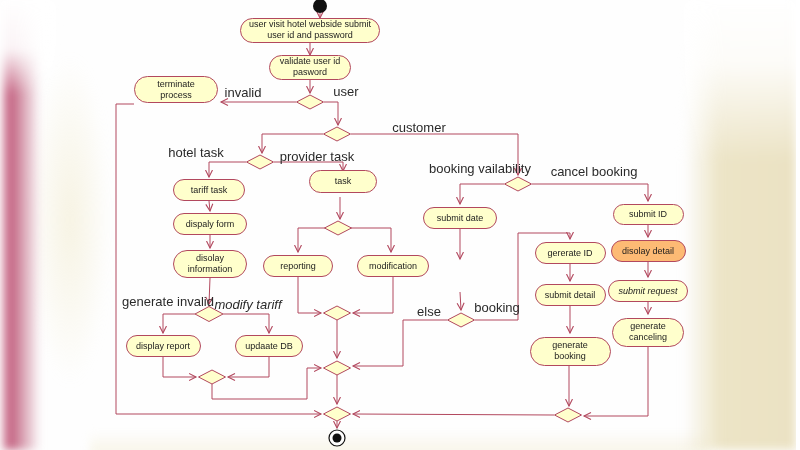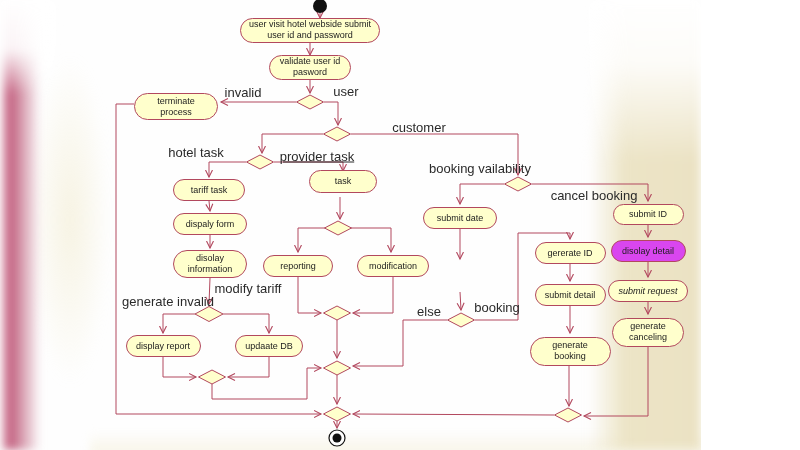--- a/index.html
+++ b/index.html
@@ -1,18 +1,18 @@
 <!DOCTYPE html>
 <html><head>
 <meta charset="utf-8">
 <style>
   * { margin:0; padding:0; box-sizing:border-box; }
   html,body { width:800px; height:450px; overflow:hidden; background:#ffffff;
               font-family:"Liberation Sans", sans-serif; }
-  .frame { position:relative; width:701px; height:450px; background:#fefefe; overflow:hidden; }
+  .frame { position:relative; width:796px; height:450px; background:#fefefe; overflow:hidden; }
 
   
   .band-left { position:absolute; left:0; top:0; width:56px; height:450px; z-index:1;
     background:
       linear-gradient(to bottom, #ffffff 0%, rgba(255,255,255,0.92) 11%, rgba(255,255,255,0) 21%),
       linear-gradient(to right, #ffffff 0%, #c2587a 15%, #d08ba0 33%, rgba(255,255,255,0) 72%);
     filter: blur(4px); }
   .band-right { position:absolute; right:0; top:0; width:112px; height:450px; z-index:1;
     background:
       linear-gradient(to bottom, #ffffff 0%, rgba(255,255,255,0.88) 14%, rgba(255,255,255,0) 36%),
@@ -102,46 +102,46 @@
         <polygon points="323.5,414 337,407 350.5,414 337,421" fill="#ffffcc" stroke="#b2485e" stroke-width="1"></polygon>
         <polygon points="554.5,415 568,408 581.5,415 568,422" fill="#ffffcc" stroke="#b2485e" stroke-width="1"></polygon>
         <circle cx="320" cy="6" r="7" fill="#111111"></circle>
         <circle cx="337" cy="438" r="8" fill="#ffffff" stroke="#111111" stroke-width="1.2"></circle>
         <circle cx="337" cy="438" r="4.5" fill="#111111"></circle>
       </svg>
       <div class="activity" style="left: 240px; top: 17.5px; width: 140px; height: 25px; border-radius: 12.5px; background: rgb(255, 255, 204); border-color: rgb(178, 72, 94); color: rgb(28, 28, 28);">user visit hotel webside submit
 user id and password</div>
       <div class="activity" style="left: 269px; top: 54.5px; width: 82px; height: 25px; border-radius: 12.5px; background: rgb(255, 255, 204); border-color: rgb(178, 72, 94); color: rgb(28, 28, 28);">validate user id
 pasword</div>
-      <div class="activity" style="left: 134px; top: 93px; width: 84px; height: 27px; border-radius: 13.5px; background: rgb(255, 255, 204); border-color: rgb(178, 72, 94); color: rgb(28, 28, 28);">terminate
+      <div class="activity" style="left: 134px; top: 76px; width: 84px; height: 27px; border-radius: 13.5px; background: rgb(255, 255, 204); border-color: rgb(178, 72, 94); color: rgb(28, 28, 28);">terminate
 process</div>
       <div class="activity" style="left: 173px; top: 179px; width: 72px; height: 22px; border-radius: 11px; background: rgb(255, 255, 204); border-color: rgb(178, 72, 94); color: rgb(28, 28, 28);">tariff task</div>
       <div class="activity" style="left: 309px; top: 170px; width: 68px; height: 23px; border-radius: 11.5px; background: rgb(255, 255, 204); border-color: rgb(178, 72, 94); color: rgb(28, 28, 28);">task</div>
       <div class="activity" style="left: 173px; top: 213px; width: 74px; height: 22px; border-radius: 11px; background: rgb(255, 255, 204); border-color: rgb(178, 72, 94); color: rgb(28, 28, 28);">dispaly form</div>
       <div class="activity" style="left: 173px; top: 250px; width: 74px; height: 28px; border-radius: 14px; background: rgb(255, 255, 204); border-color: rgb(178, 72, 94); color: rgb(28, 28, 28);">disolay
 information</div>
       <div class="activity" style="left: 263px; top: 255px; width: 70px; height: 22px; border-radius: 11px; background: rgb(255, 255, 204); border-color: rgb(178, 72, 94); color: rgb(28, 28, 28);">reporting</div>
       <div class="activity" style="left: 357px; top: 255px; width: 72px; height: 22px; border-radius: 11px; background: rgb(255, 255, 204); border-color: rgb(178, 72, 94); color: rgb(28, 28, 28);">modification</div>
       <div class="activity" style="left: 423px; top: 207px; width: 74px; height: 22px; border-radius: 11px; background: rgb(255, 255, 204); border-color: rgb(178, 72, 94); color: rgb(28, 28, 28);">submit date</div>
       <div class="activity" style="left: 125.5px; top: 335px; width: 75px; height: 22px; border-radius: 11px; background: rgb(255, 255, 204); border-color: rgb(178, 72, 94); color: rgb(28, 28, 28);">display report</div>
       <div class="activity" style="left: 235px; top: 335px; width: 68px; height: 22px; border-radius: 11px; background: rgb(255, 255, 204); border-color: rgb(178, 72, 94); color: rgb(28, 28, 28);">updaate DB</div>
       <div class="activity" style="left: 534.5px; top: 242px; width: 71px; height: 22px; border-radius: 11px; background: rgb(255, 255, 204); border-color: rgb(178, 72, 94); color: rgb(28, 28, 28);">gererate ID</div>
       <div class="activity" style="left: 534.5px; top: 284px; width: 71px; height: 22px; border-radius: 11px; background: rgb(255, 255, 204); border-color: rgb(178, 72, 94); color: rgb(28, 28, 28);">submit detail</div>
       <div class="activity" style="left: 529.5px; top: 336.5px; width: 81px; height: 29px; border-radius: 14.5px; background: rgb(255, 255, 204); border-color: rgb(178, 72, 94); color: rgb(28, 28, 28);">generate
 booking</div>
       <div class="activity" style="left: 612.5px; top: 203.5px; width: 71px; height: 21px; border-radius: 10.5px; background: rgb(255, 255, 204); border-color: rgb(178, 72, 94); color: rgb(28, 28, 28);">submit ID</div>
-      <div class="activity" style="left: 610.5px; top: 240px; width: 75px; height: 22px; border-radius: 11px; background: #d946ef; border-color: rgb(178, 72, 94); color: rgb(28, 28, 28);">disolay detail</div>
+      <div class="activity" style="left: 610.5px; top: 240px; width: 75px; height: 22px; border-radius: 11px; background: #fdba74; border-color: rgb(178, 72, 94); color: rgb(28, 28, 28);">disolay detail</div>
       <div class="activity" style="left: 608px; top: 280px; width: 80px; height: 22px; border-radius: 11px; background: rgb(255, 255, 204); border-color: rgb(178, 72, 94); color: rgb(28, 28, 28); font-style: italic;">submit request</div>
       <div class="activity" style="left: 612px; top: 317.5px; width: 72px; height: 29px; border-radius: 14.5px; background: rgb(255, 255, 204); border-color: rgb(178, 72, 94); color: rgb(28, 28, 28);">generate
 canceling</div>
       <div class="edge-label" style="left: 243px; top: 92px; color: rgb(42, 42, 42);">invalid</div>
       <div class="edge-label" style="left: 346px; top: 91px; color: rgb(42, 42, 42);">user</div>
       <div class="edge-label" style="left: 419px; top: 127px; color: rgb(42, 42, 42);">customer</div>
       <div class="edge-label" style="left: 196px; top: 152px; color: rgb(42, 42, 42);">hotel task</div>
-      <div class="edge-label" style="left: 317px; top: 156px; color: rgb(42, 42, 42); text-decoration: underline;">provider task</div>
+      <div class="edge-label" style="left: 317px; top: 156px; color: rgb(42, 42, 42);">provider task</div>
       <div class="edge-label" style="left: 480px; top: 168px; color: rgb(42, 42, 42);">booking vailability</div>
-      <div class="edge-label" style="left: 594px; top: 171px; color: rgb(42, 42, 42); margin-top: 24px;">cancel booking</div>
+      <div class="edge-label" style="left: 594px; top: 171px; color: rgb(42, 42, 42);">cancel booking</div>
       <div class="edge-label" style="left: 168px; top: 301px; color: rgb(42, 42, 42);">generate invalid</div>
-      <div class="edge-label" style="left: 248px; top: 288px; color: rgb(42, 42, 42);">modify tariff</div>
+      <div class="edge-label" style="left: 248px; top: 304px; color: rgb(42, 42, 42); font-style: italic;">modify tariff</div>
       <div class="edge-label" style="left: 429px; top: 311px; color: rgb(42, 42, 42);">else</div>
       <div class="edge-label" style="left: 497px; top: 307px; color: rgb(42, 42, 42);">booking</div>
     </div>
 </div>
 
 </body></html>

